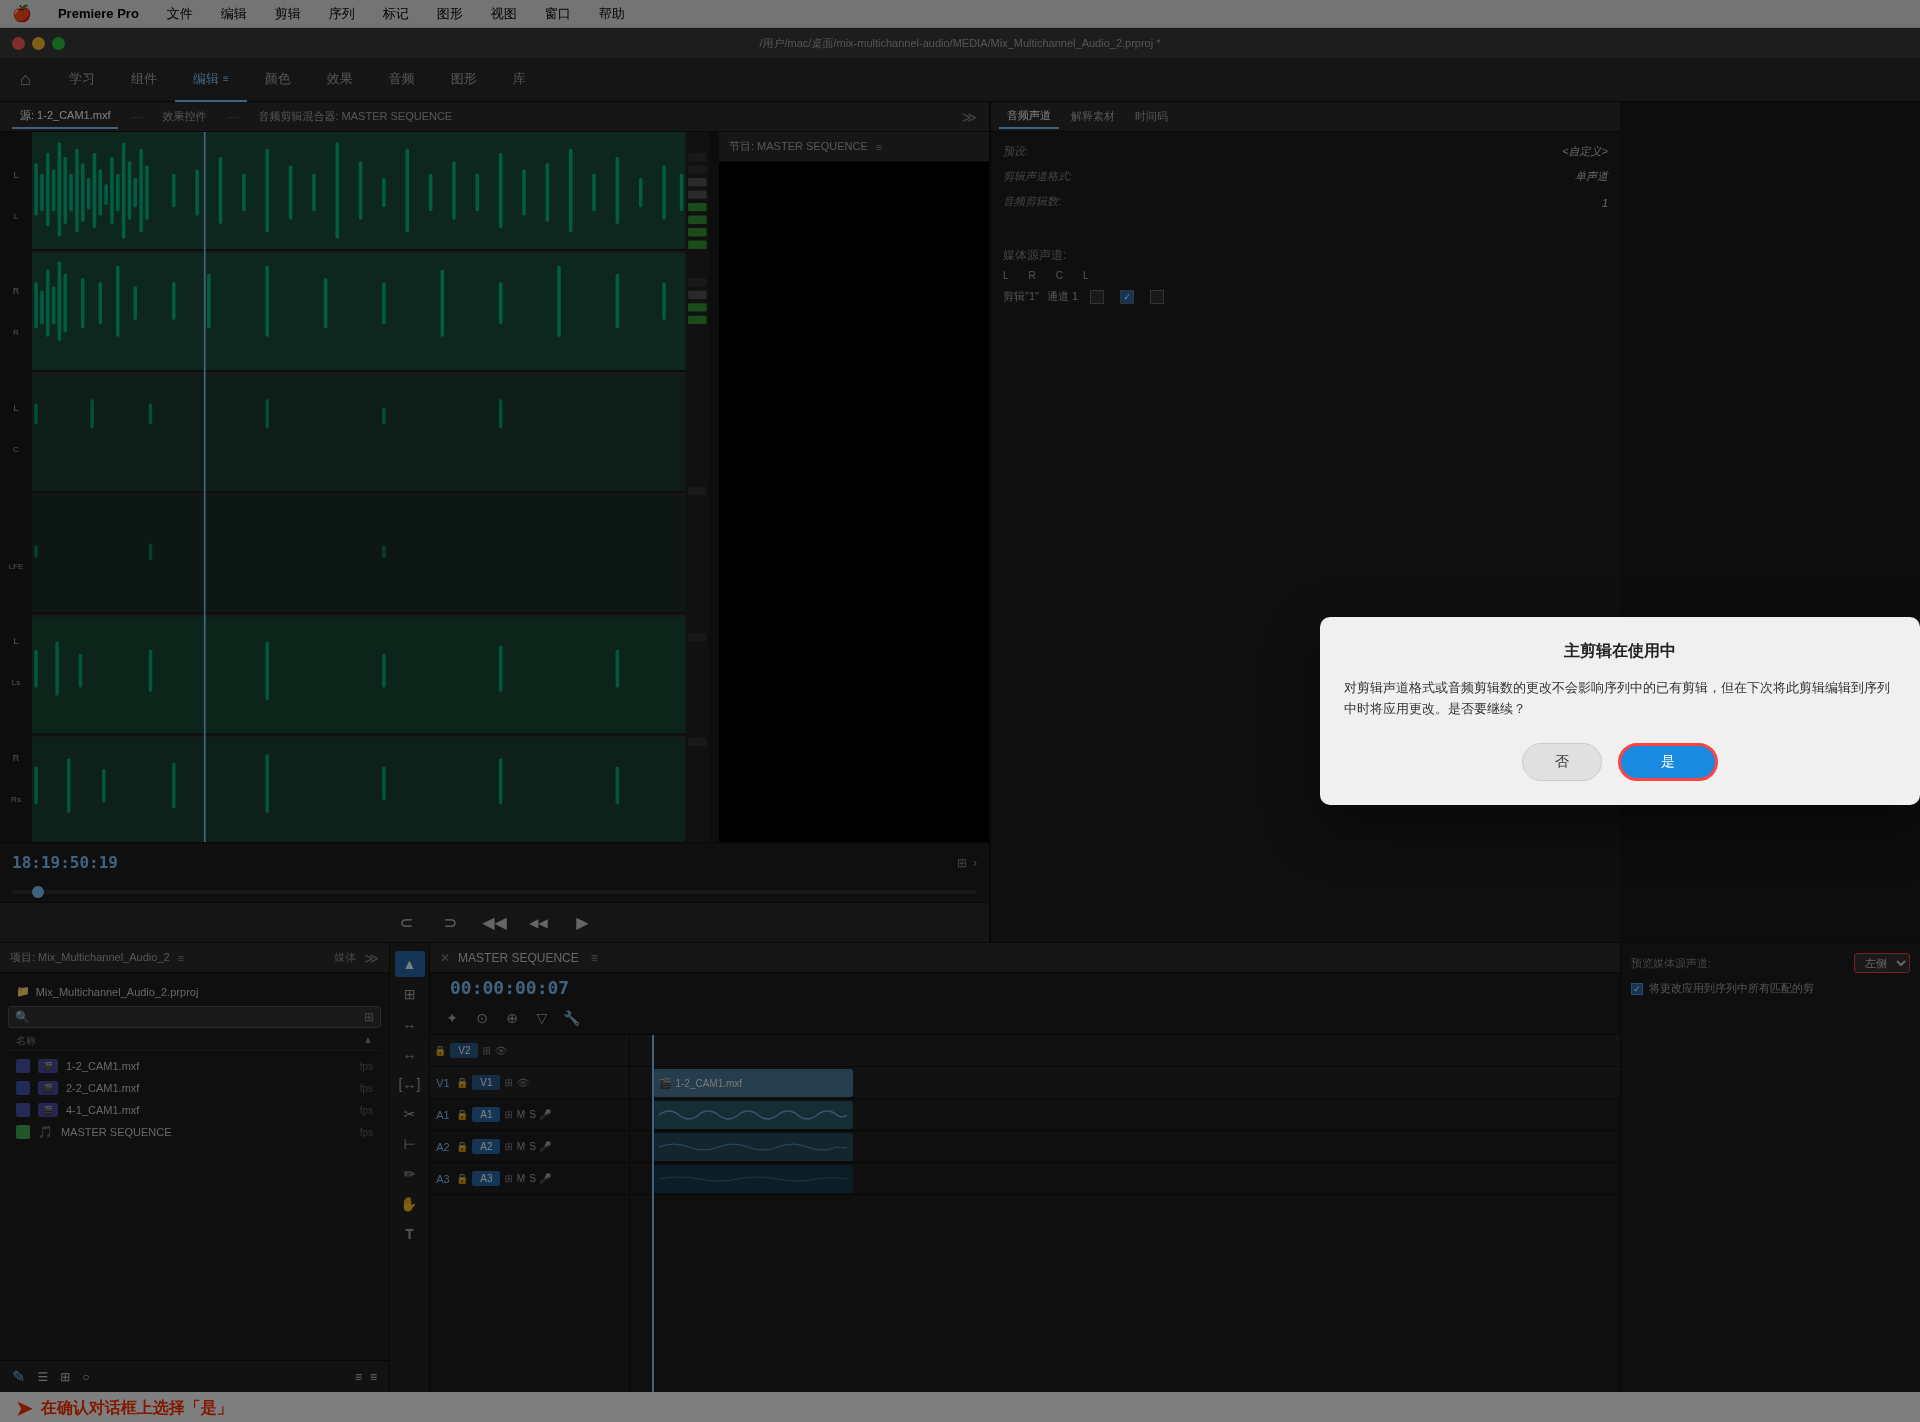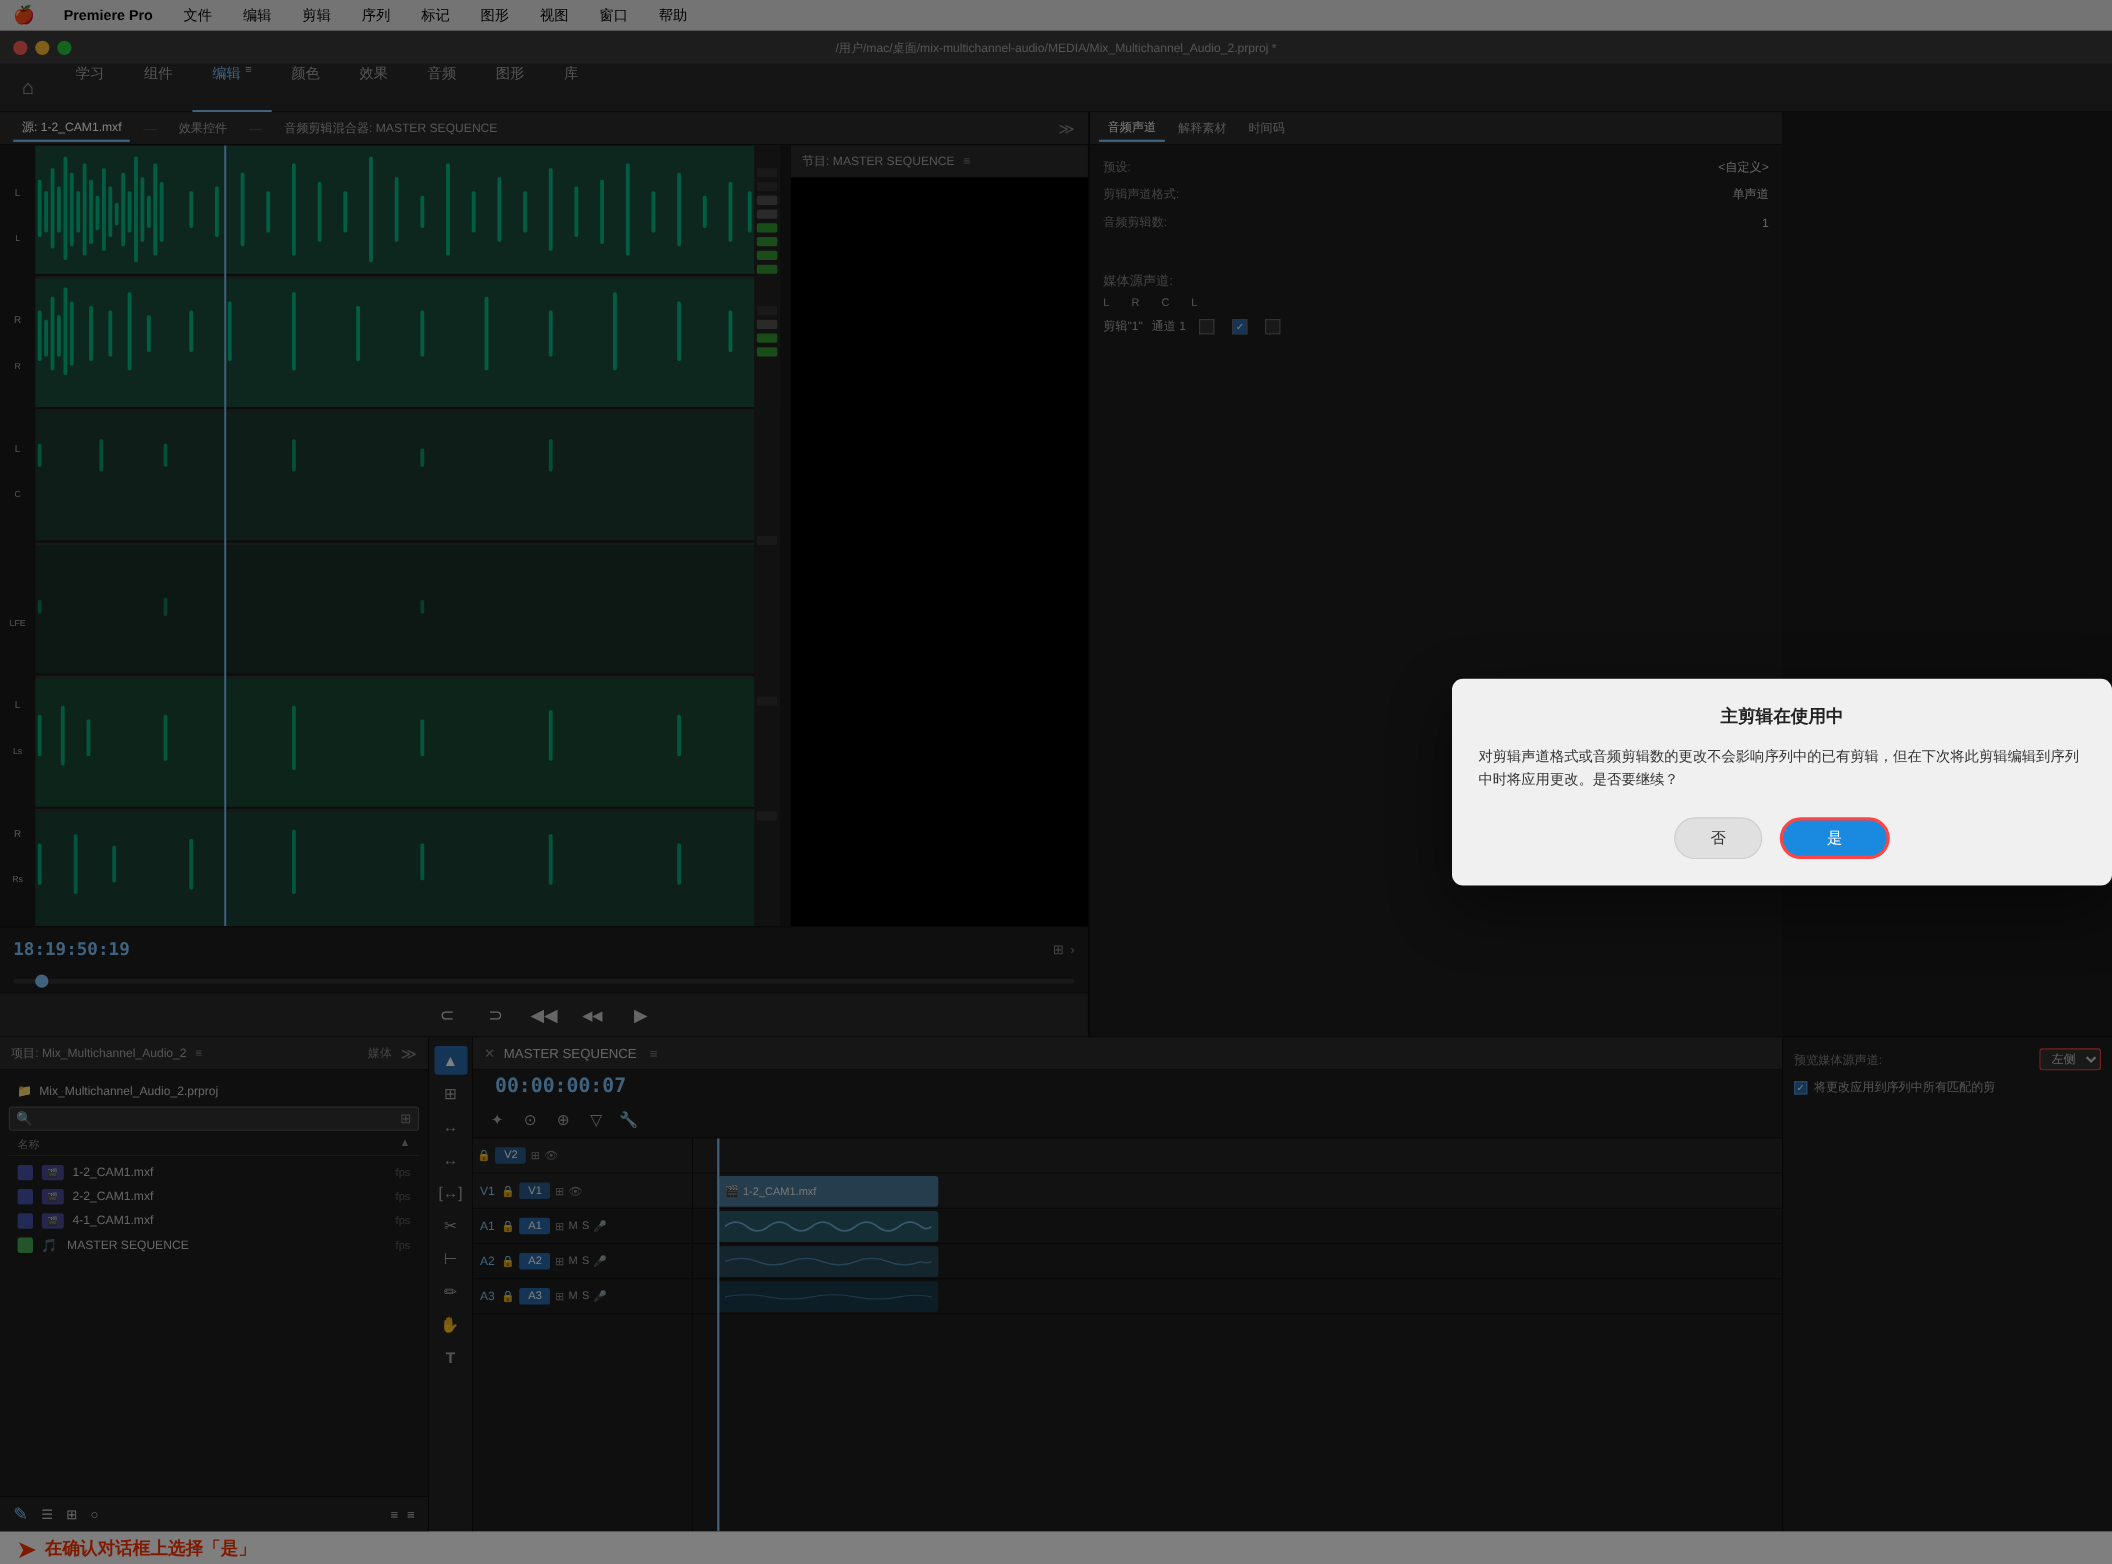--- a/index.html
+++ b/index.html
@@ -60,21 +60,21 @@
     .top-nav .home-icon {
       margin-right: 20px;
       font-size: 18px;
       color: #aaa;
       cursor: pointer;
     }
     .top-nav .nav-item {
       padding: 0 18px;
       height: 44px;
       display: flex;
-      align-items: flex-start;
+      align-items: center;
       font-size: 13px;
       color: #aaa;
       cursor: pointer;
       border-bottom: 2px solid transparent;
     }
     .top-nav .nav-item.active {
       color: #7fc4fd;
       border-bottom: 2px solid #7fc4fd;
     }
     .top-nav .nav-item .nav-icon { margin-left: 4px; font-size: 10px; }
@@ -204,20 +204,21 @@
       display: flex;
       flex-direction: column;
       gap: 10px;
     }
     .setting-row {
       display: flex;
       align-items: flex-end;
       justify-content: space-between;
       font-size: 11px;
       color: #aaa;
+      font-style: italic;
     }
     .setting-label { color: #888; }
     .setting-value { color: #ccc; }
     .channel-checkbox {
       width: 14px; height: 14px;
       border: 1px solid #666;
       background: #333;
       display: inline-flex;
       align-items: center;
       justify-content: center;

